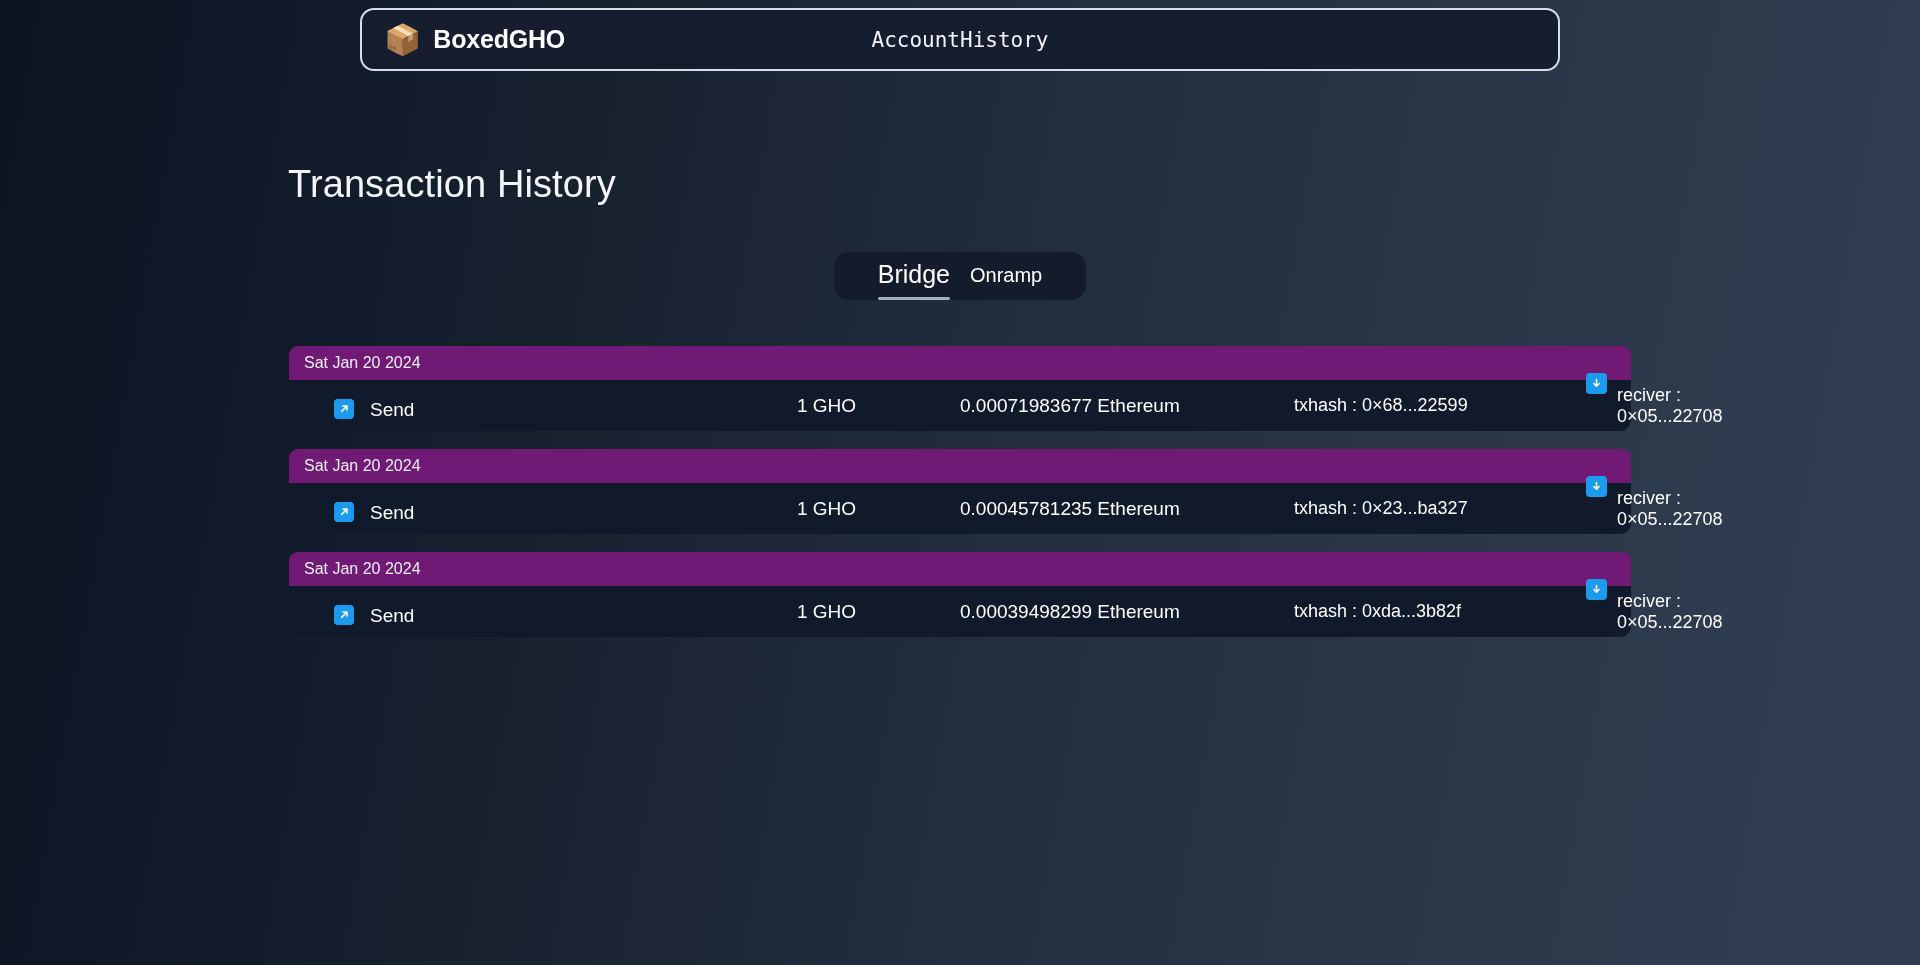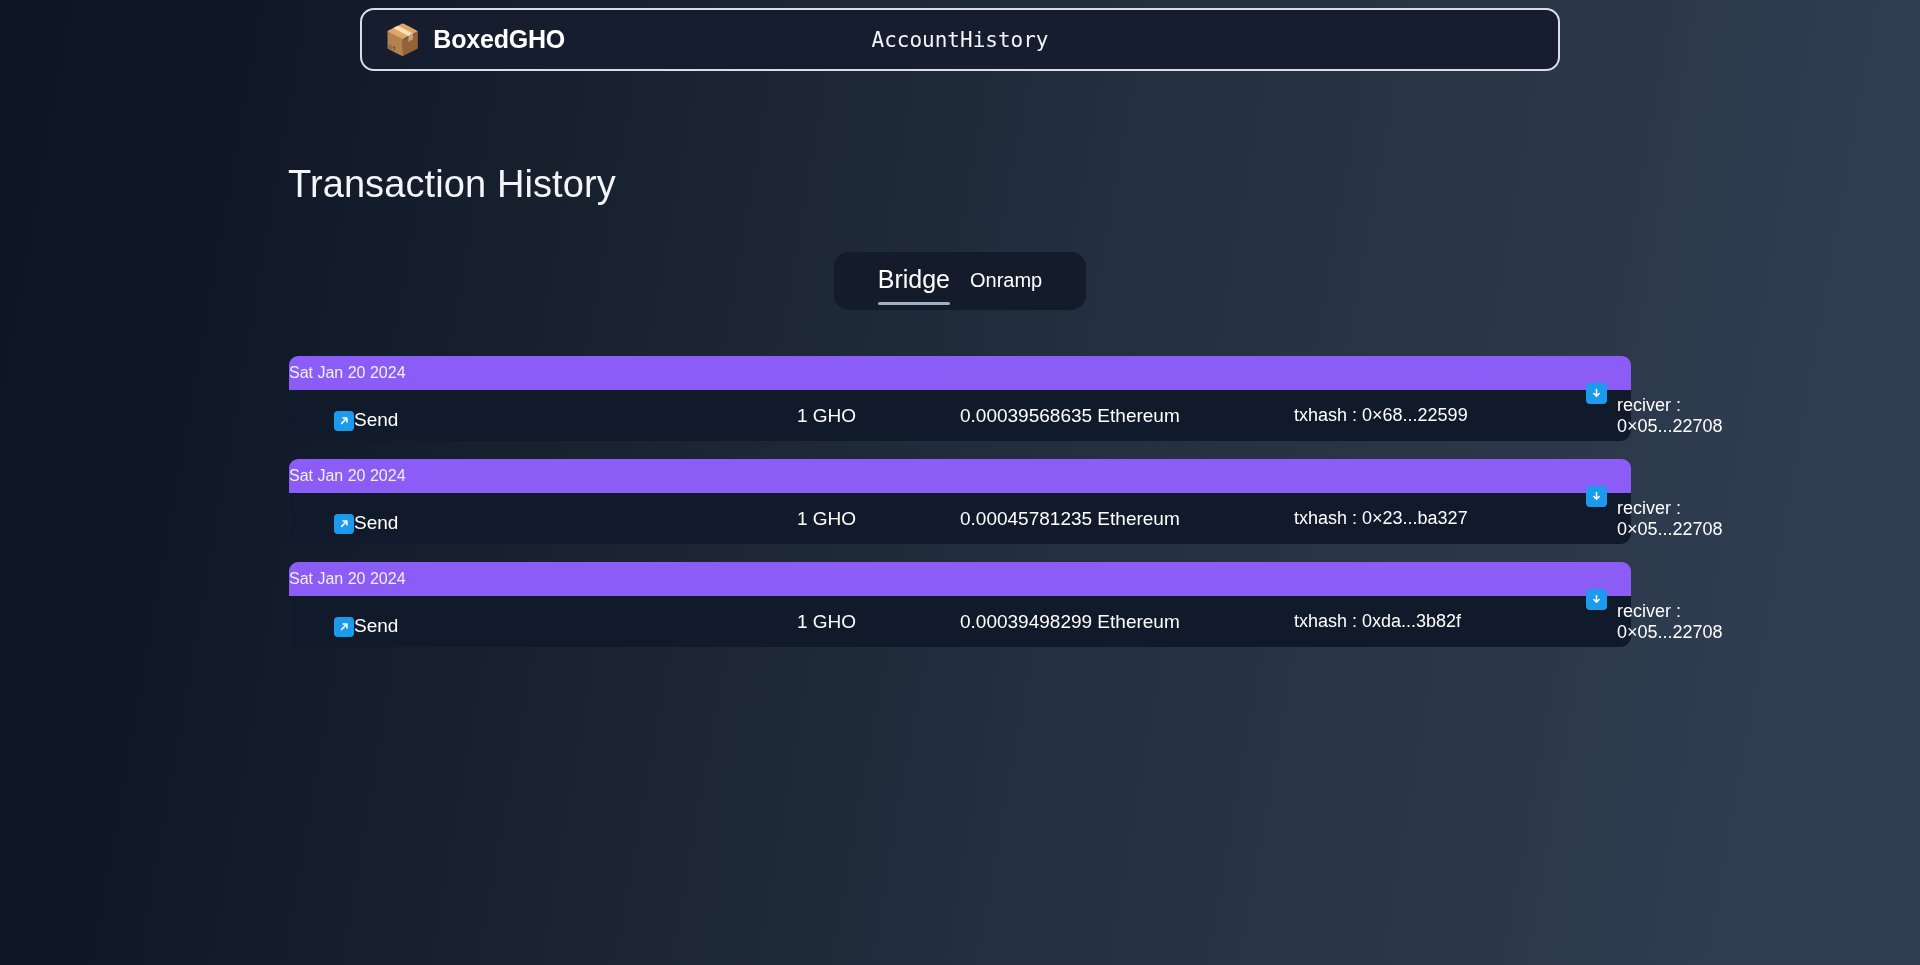--- a/index.html
+++ b/index.html
@@ -121,21 +121,21 @@
   
   .tabs-wrap {
     display: flex;
     justify-content: center;
     margin-top: 46px;
   }
 
   .tabs {
     background: #141b2b;
     border-radius: 15px;
-    height: 58px;
+    height: 48px;
     display: flex;
     align-items: center;
     gap: 20px;
     padding: 0 44px;
   }
 
   .tab {
     position: relative;
     cursor: pointer;
     color: #ffffff;
@@ -168,25 +168,26 @@
   .tx-list {
     margin: 46px auto 0 auto;
     width: 1342px;
   }
 
   .tx-group {
     margin-bottom: 18px;
   }
 
   .tx-date {
-    background: #8b5cf6;
+    background: #701a75;
     border-radius: 9px 9px 0 0;
     height: 34px;
     display: flex;
     align-items: center;
+    padding-left: 15px;
     font-size: 16px;
     color: #eef1f5;
   }
 
   .tx-row {
     background: #111a2b;
     border-radius: 0 0 11px 11px;
     height: 51px;
     display: flex;
     align-items: center;
@@ -201,22 +202,22 @@
     display: flex;
     align-items: center;
     justify-content: center;
     flex: 0 0 auto;
   }
 
   .icon-tile svg { display: block; }
 
   .tx-type {
     display: flex;
-    align-items: flex-end;
-    gap: 0;
+    align-items: flex-start;
+    gap: 16px;
     position: absolute;
     left: 45px;
     margin-top: 8px;
   }
 
   .tx-type-label {
     font-size: 19px;
     color: #ffffff;
   }
 
@@ -298,21 +299,21 @@
     <div class="tx-row">
       <div class="tx-type">
         <span class="icon-tile">
           <svg width="13" height="13" viewBox="0 0 16 16">
               <path d="M4.5 11.5L11 5M11 5H6.2M11 5V9.8" stroke="#ffffff" stroke-width="1.9" stroke-linecap="round" stroke-linejoin="round" fill="none"></path>
             </svg>
         </span>
         <span class="tx-type-label">Send</span>
       </div>
       <span class="tx-amount">1 GHO</span>
-      <span class="tx-fee">0.00039568635 Ethereum</span>
+      <span class="tx-fee">0.00071983677 Ethereum</span>
       <span class="tx-hash">txhash : 0×68...22599</span>
       <span class="tx-receiver">reciver : 0×05...22708</span>
       <span class="tx-download">
         <svg width="13" height="13" viewBox="0 0 16 16">
             <path d="M8 3V11.2M8 11.2L4.7 8M8 11.2L11.3 8" stroke="#ffffff" stroke-width="1.9" stroke-linecap="round" stroke-linejoin="round" fill="none"></path>
           </svg>
       </span>
     </div>
   </div>
 

